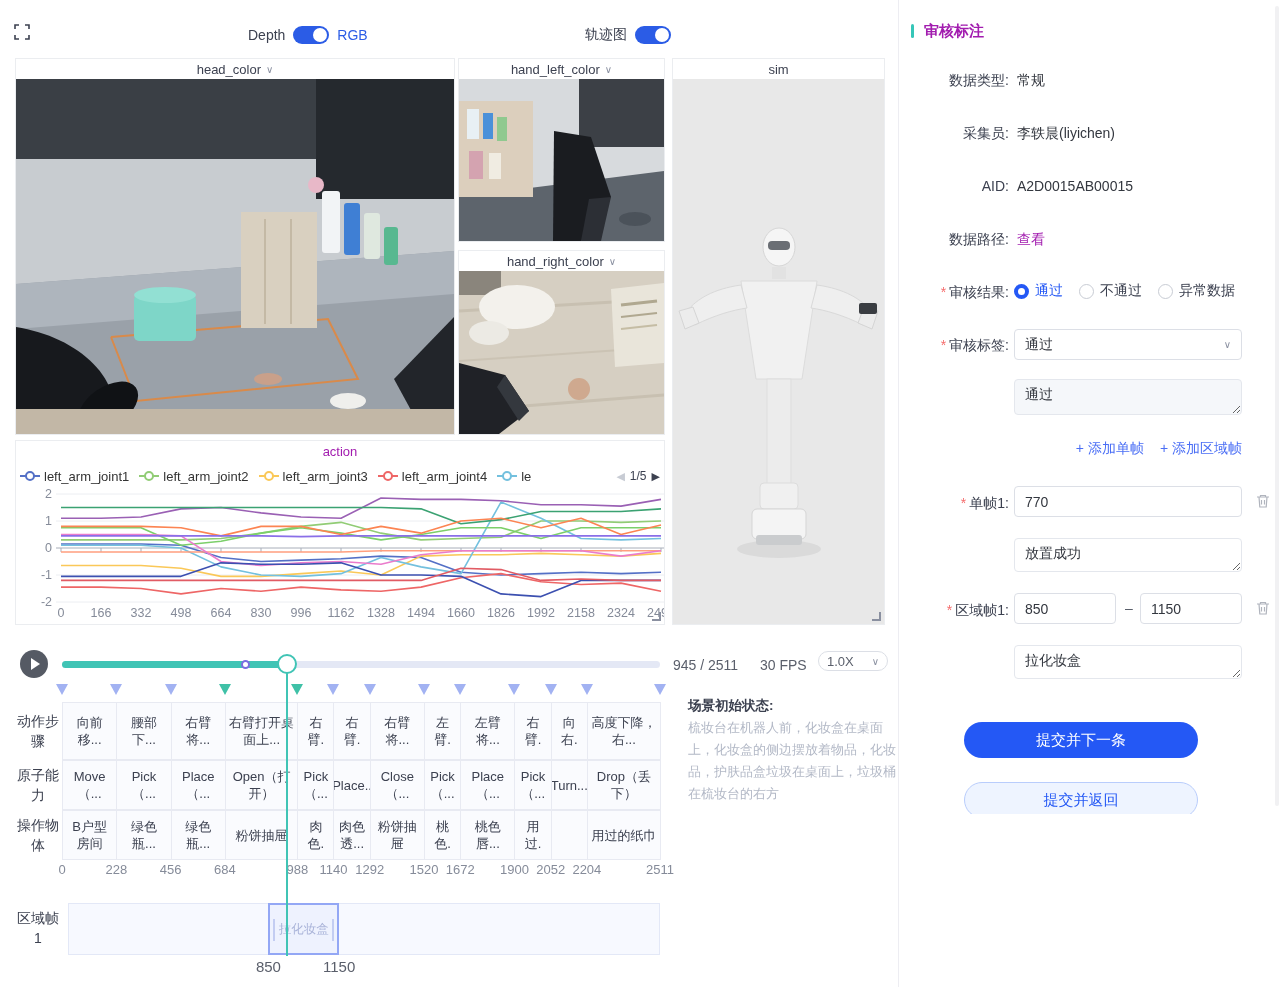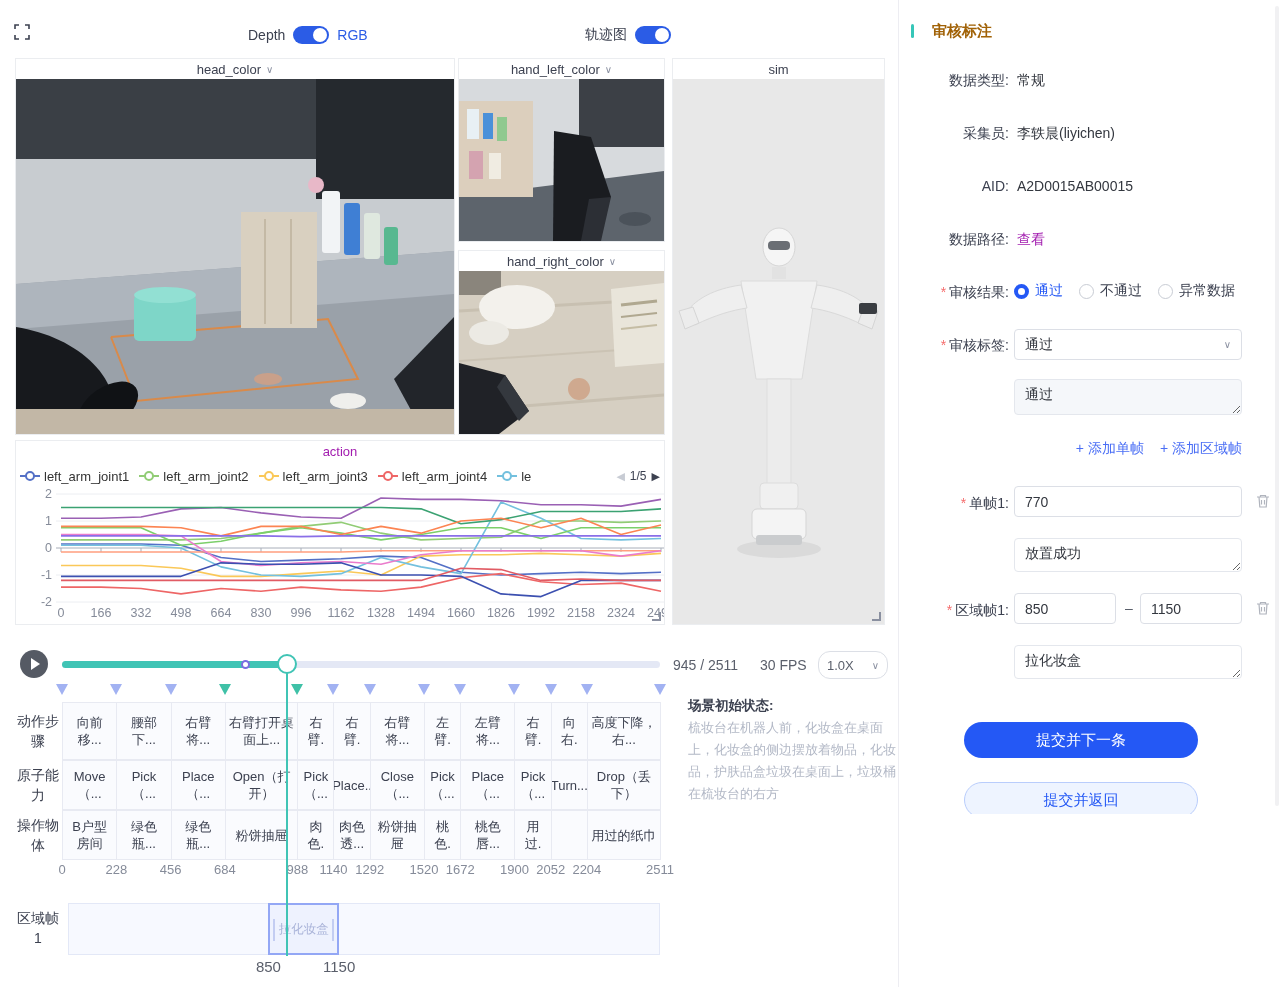--- a/index.html
+++ b/index.html
@@ -38,21 +38,21 @@
 
   
   .play-btn { position:absolute; left:20px; top:650px; width:28px; height:28px; border-radius:50%; background:#555a64; cursor:pointer; }
   .play-btn::after { content:""; position:absolute; left:11px; top:8px; border-left:9px solid #fff; border-top:6px solid transparent; border-bottom:6px solid transparent; }
   .track { position:absolute; left:62px; top:661px; width:598px; height:7px; border-radius:4px; background:#e4e8f5; cursor:pointer; }
   .track-fill { position:absolute; left:0; top:0; height:7px; border-radius:4px; background:#40c4b5; }
   .track-dot { position:absolute; top:-1px; width:9px; height:9px; border-radius:50%; background:#fff; border:2.5px solid #7b6ce0; }
   .track-handle { position:absolute; top:-7px; width:20px; height:20px; border-radius:50%; background:#fff; border:2.5px solid #40c4b5; cursor:grab; }
   .frame-count { position:absolute; left:673px; top:657px; font-size:14px; color:#5a5f6b; }
   .fps { position:absolute; left:760px; top:657px; font-size:14px; color:#5a5f6b; }
-  .speed-select { position:absolute; left:818px; top:651px; width:70px; height:28px; border:1px solid #dcdfe6; border-radius:12px; display:flex; align-items:center; justify-content:space-between; padding:0 8px; font-size:13px; color:#5a5f6b; cursor:pointer; background:#fff; }
+  .speed-select { position:absolute; left:818px; top:651px; width:70px; height:20px; border:1px solid #dcdfe6; border-radius:12px; display:flex; align-items:center; justify-content:space-between; padding:0 8px; font-size:13px; color:#5a5f6b; cursor:pointer; background:#fff; }
 
   
   .marker { position:absolute; top:684px; width:0; height:0; border-left:6px solid transparent; border-right:6px solid transparent; border-top:11px solid #a2b2f2; cursor:pointer; }
   .marker.teal { border-top-color:#3fc1a7; }
   .row-label { position:absolute; left:15px; width:46px; text-align:center; font-size:14px; color:#3c4150; line-height:20px; }
   .cells-row { position:absolute; left:62px; width:598px; }
   .cell { position:absolute; top:0; height:100%; background:#fafbfe; border:1px solid #e8eaf2; display:flex; align-items:center; justify-content:center; text-align:center; font-size:13px; color:#3c4150; line-height:17px; padding:2px 3px; overflow:hidden; cursor:pointer; }
   .axis-labels { position:absolute; left:0; top:862px; width:680px; height:16px; font-size:13px; color:#858b99; }
   .axis-labels span { position:absolute; transform:translateX(-50%); }
 
@@ -66,21 +66,21 @@
   .region-bar { position:absolute; left:68px; top:903px; width:592px; height:52px; background:#f7f9ff; border:1px solid #e3e8f7; }
   .region-seg { position:absolute; top:-1px; height:52px; background:#eef2fe; border:2px solid #93a7f5; display:flex; align-items:center; justify-content:center; font-size:12.5px; color:#aab4d9; cursor:grab; }
   .seg-handle { position:absolute; top:14px; width:2px; height:22px; background:#c3cdf2; cursor:ew-resize; }
   .region-nums { position:absolute; top:958px; font-size:15px; color:#5a5f6b; }
   .region-nums span { position:absolute; transform:translateX(-50%); }
   .cursor-line { position:absolute; top:672px; width:2px; height:284px; background:#40c4b5; z-index:6; pointer-events:none; }
 
   
   .review-panel { position:absolute; left:898px; top:0; width:382px; height:987px; border-left:1px solid #ededf2; background:#fff; }
   .review-clip { position:absolute; inset:0; height:814px; overflow:hidden; }
-  .rv-title { position:absolute; left:12px; top:22px; font-size:15px; font-weight:bold; color:#a16207; padding-left:21px; }
+  .rv-title { position:absolute; left:12px; top:22px; font-size:15px; font-weight:bold; color:#a21caf; padding-left:13px; }
   .rv-title::before { content:""; position:absolute; left:0; top:2px; width:3px; height:14px; background:#36c6b8; border-radius:2px; }
   .rv-label { position:absolute; width:108px; left:2px; text-align:right; font-size:14px; color:#3c4150; }
   .rv-label .req { color:#f56c6c; margin-right:3px; }
   .rv-value { position:absolute; left:118px; font-size:14px; color:#33373f; }
   .rv-link { color:#a21caf; cursor:pointer; }
   .radio-group { position:absolute; left:115px; display:flex; align-items:center; gap:16px; font-size:14px; }
   .radio { display:flex; align-items:center; gap:6px; cursor:pointer; color:#3c4150; }
   .radio .dot { width:15px; height:15px; border-radius:50%; border:1px solid #c8ccd4; background:#fff; }
   .radio.checked .dot { border:4.5px solid #2458f5; }
   .radio.checked { color:#2458f5; }

